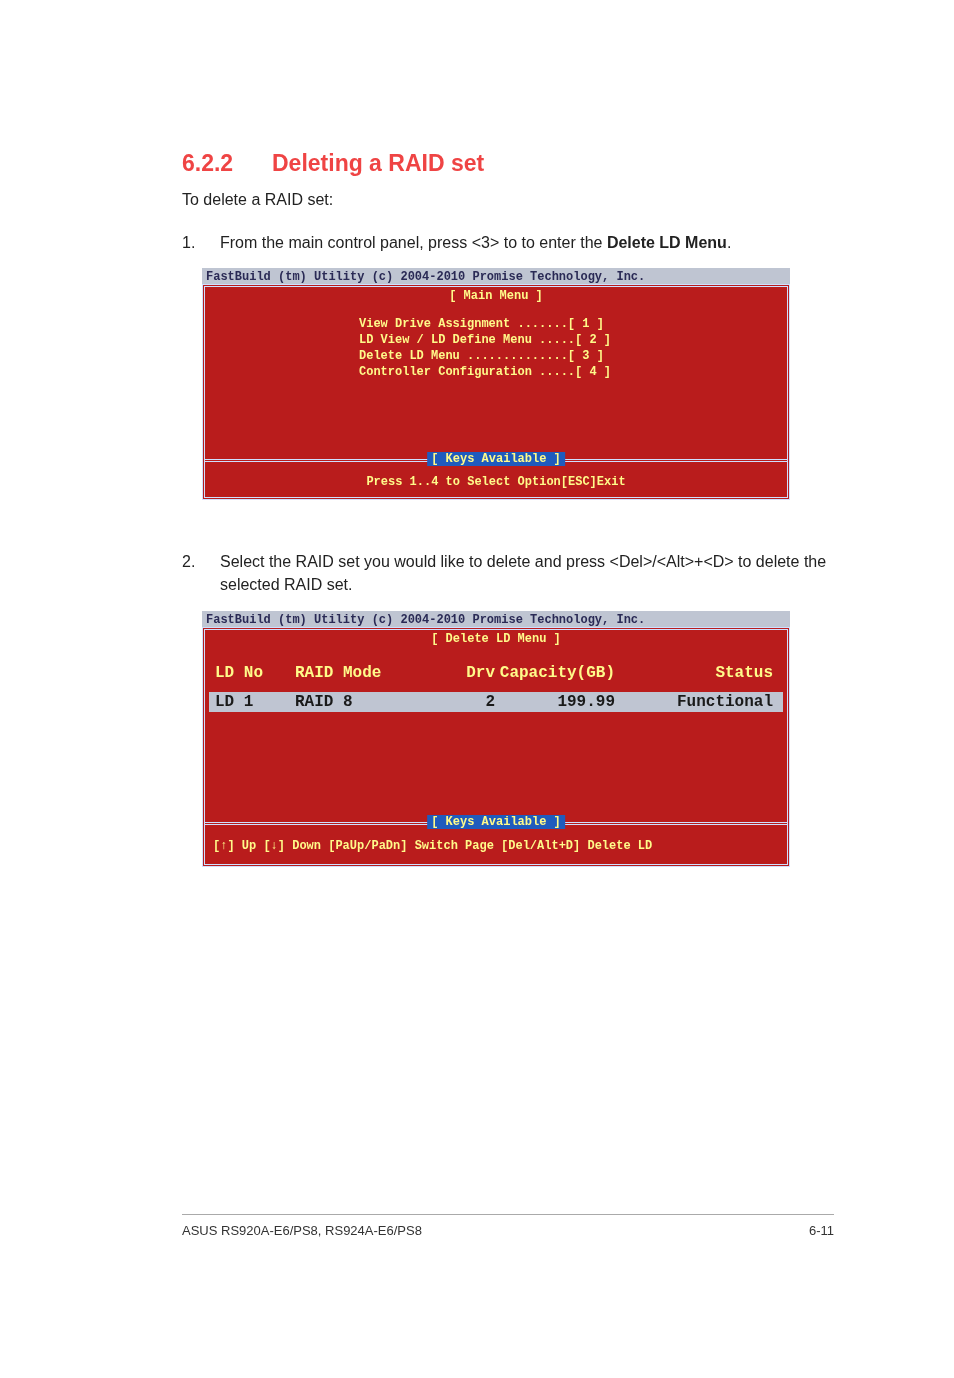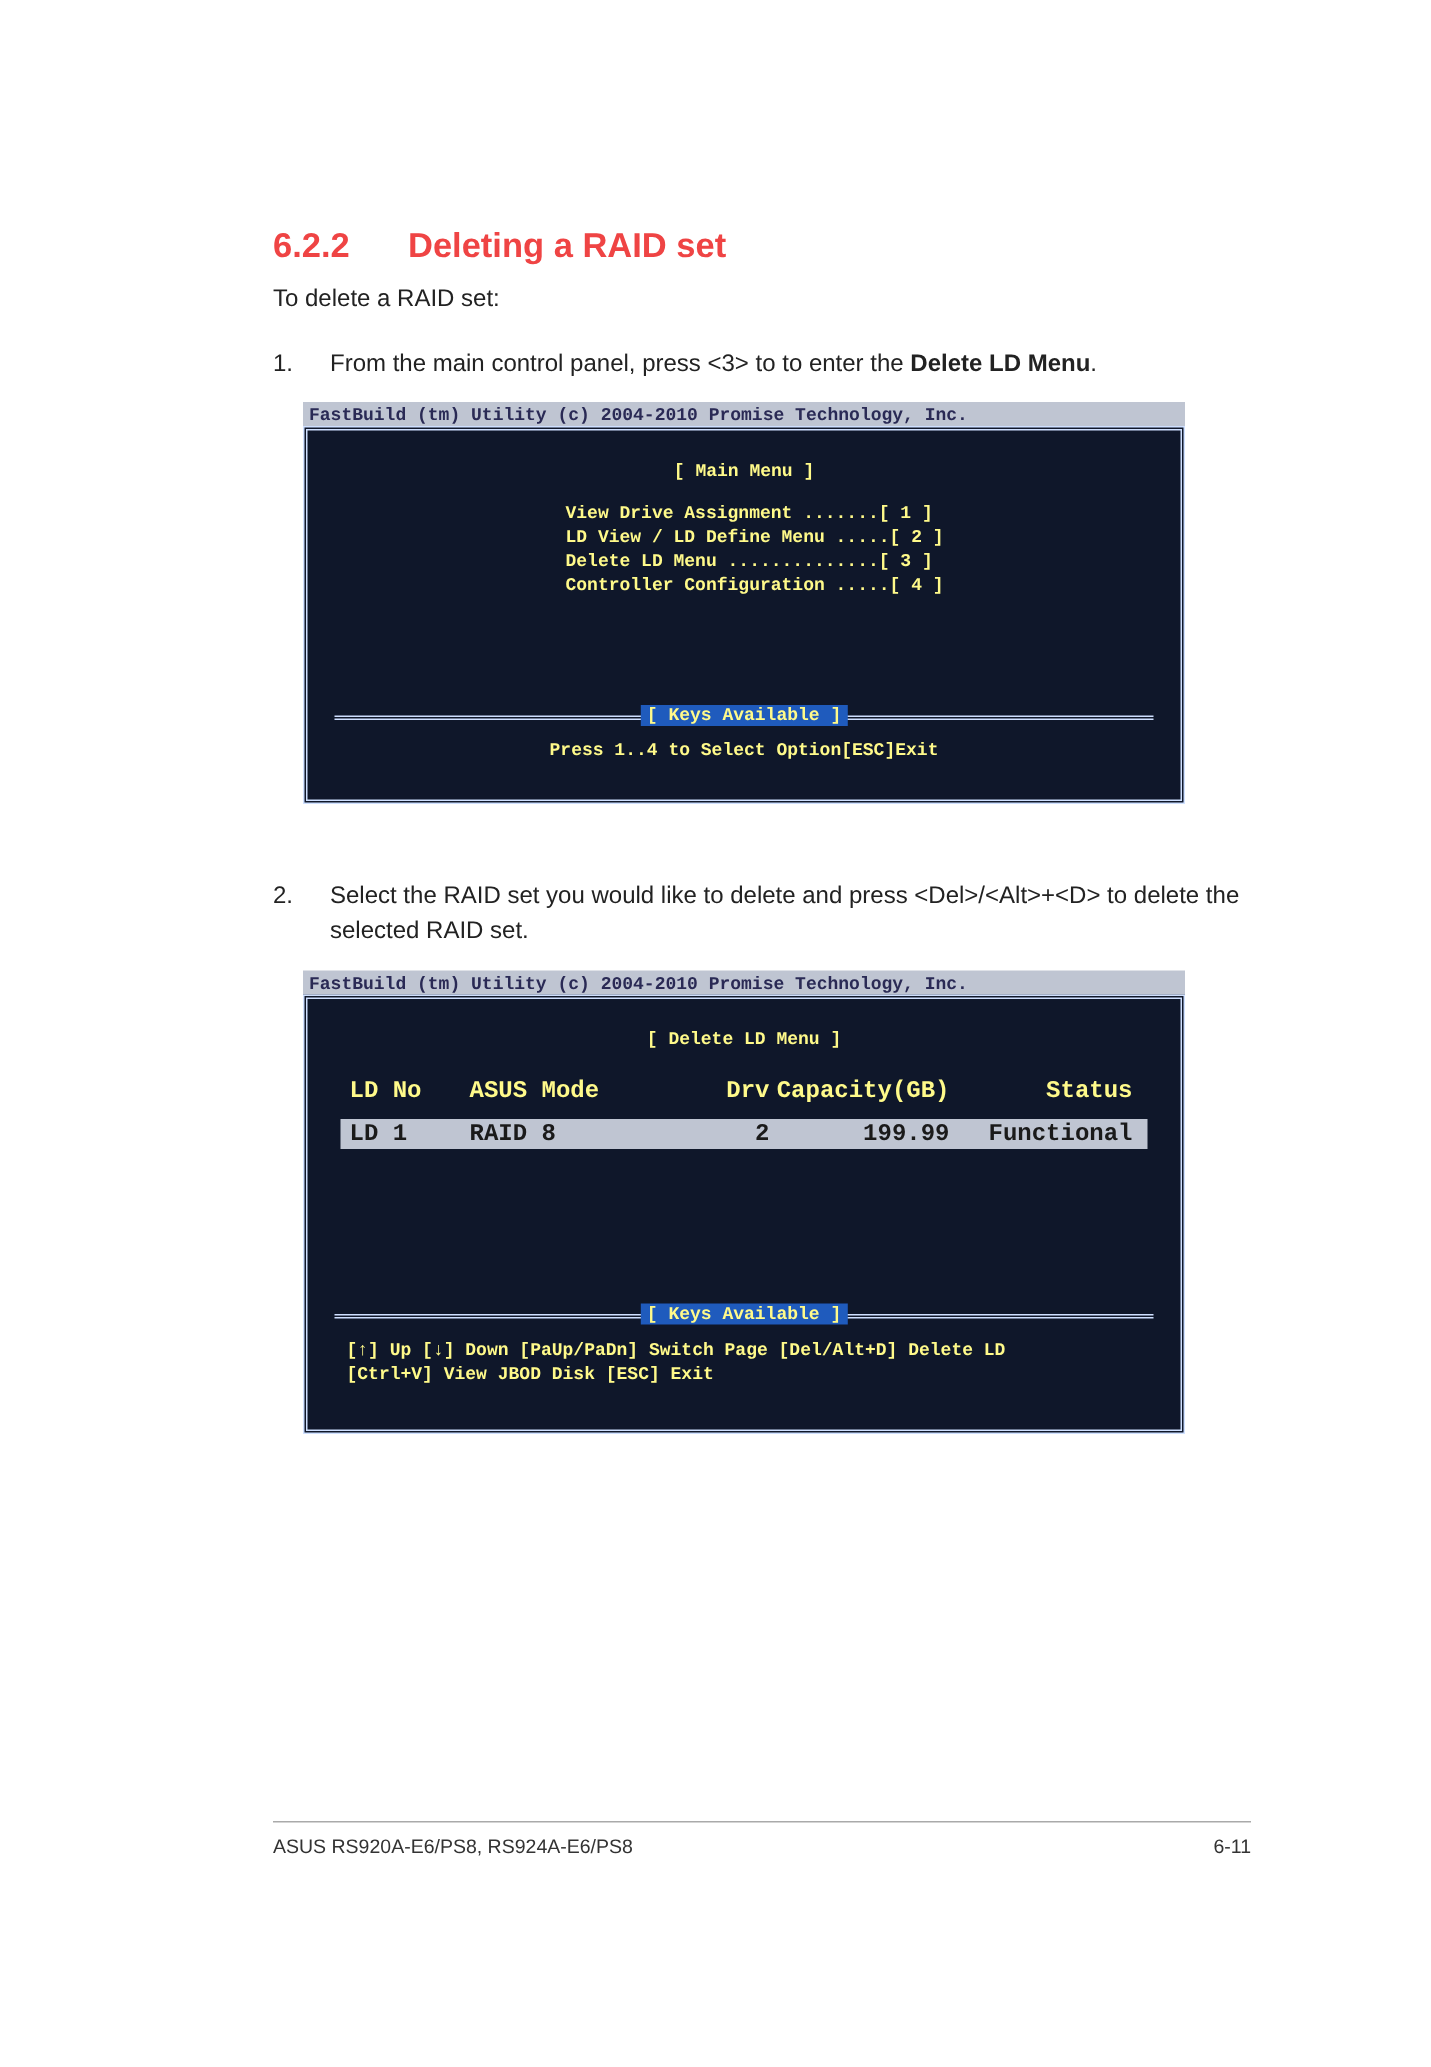--- a/index.html
+++ b/index.html
@@ -48,23 +48,23 @@
   .bios-wrap { margin: 14px 0 50px 20px; width: 588px; }
   .bios-head {
     font-family: "Courier New", monospace;
     font-weight: bold;
     font-size: 12px;
     color: #2a2a55;
     background: #bfc5d2;
     padding: 2px 4px 0 4px;
   }
   .bios-body {
-    background: #0f172a;
+    background: #b91c1c;
     border: 3px double #cfe0ff;
-    padding: 22px;
+    padding: 4px;
   }
   .bios-sep {
     position: relative;
     height: 14px;
     border-top: 3px double #cfe0ff;
     margin: 0 -4px;
   }
   .bios-sep span {
     position: absolute;
     top: -10px;
@@ -194,39 +194,38 @@
     </li>
   </ol>
 
   <div class="bios-wrap">
     <div class="bios-head">FastBuild (tm) Utility (c) 2004-2010 Promise Technology, Inc.</div>
     <div class="bios-body">
       <div class="bios-title">[ Delete LD Menu ]</div>
       <div class="bios-table">
         <div class="bt-row bt-head">
           <span>LD No</span>
-          <span>ASUS Mode</span>
+          <span>RAID Mode</span>
           <span>Drv</span>
           <span>Capacity(GB)</span>
           <span>Status</span>
         </div>
         <div class="bt-row bt-data">
           <span>LD  1</span>
           <span>RAID 8</span>
           <span>2</span>
           <span>199.99</span>
           <span>Functional</span>
         </div>
       </div>
       <div class="bios-sep">
           <span>[ Keys Available ]</span>
         </div>
       <div class="bios-keytext">
         <div>[↑] Up [↓] Down [PaUp/PaDn] Switch Page [Del/Alt+D] Delete LD</div>
-        <div>[Ctrl+V] View JBOD Disk  [ESC] Exit</div>
       </div>
     </div>
   </div>
 
 </div>
 
 <div class="page-foot">
   <span>ASUS RS920A-E6/PS8, RS924A-E6/PS8</span>
   <span>6-11</span>
 </div>

